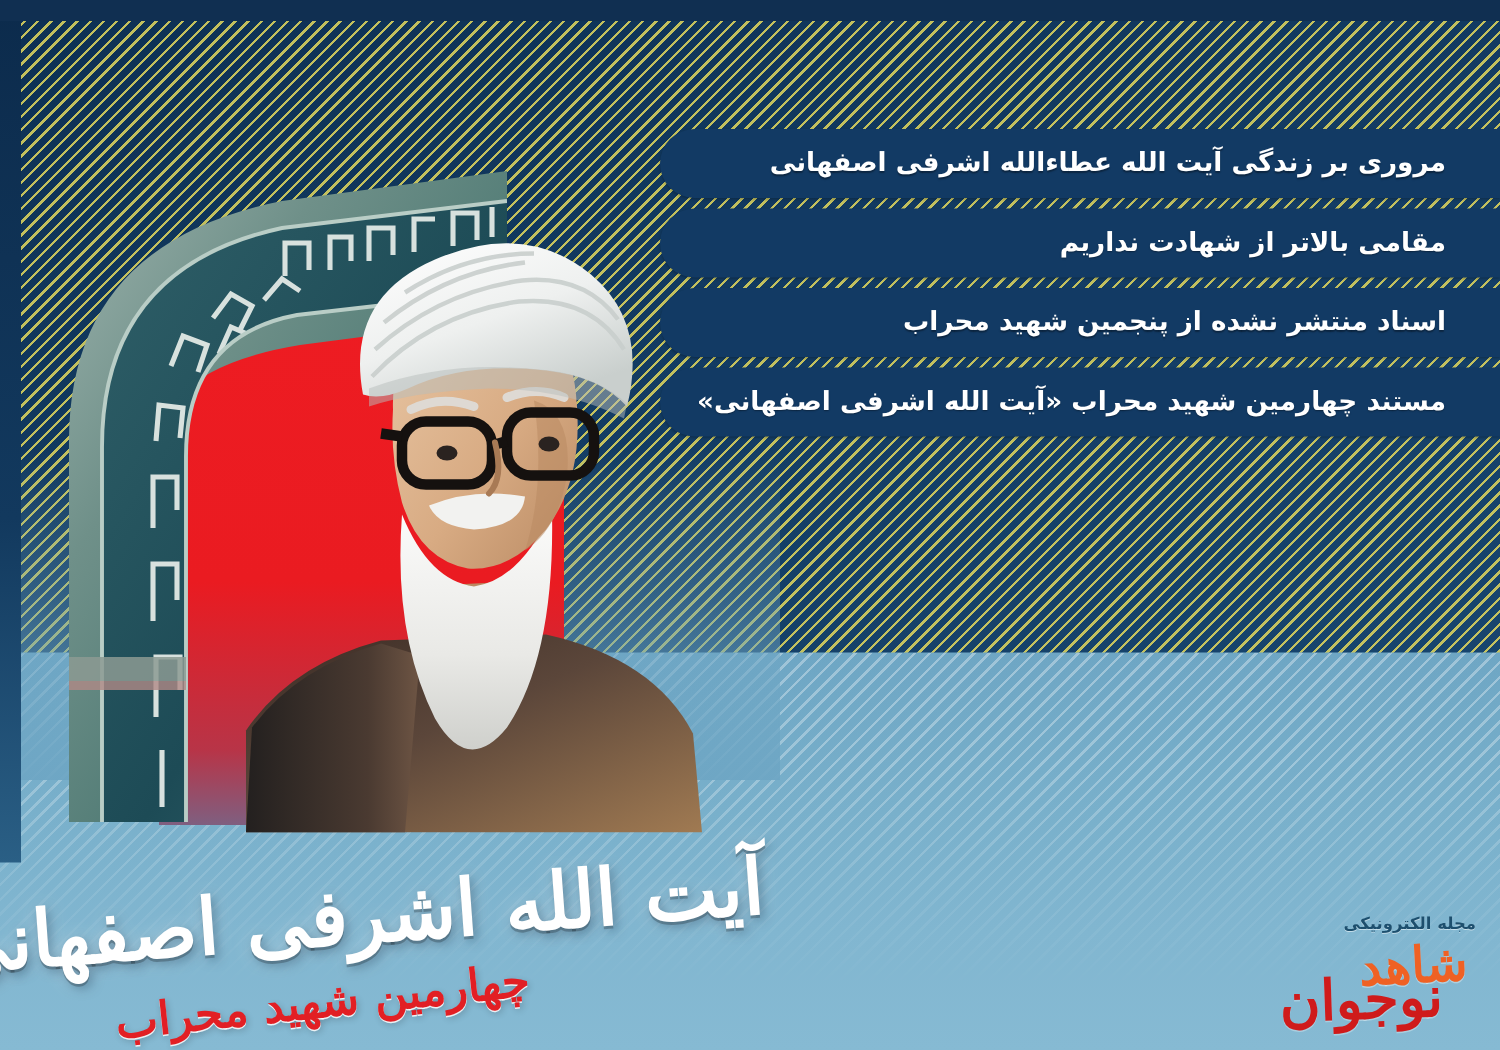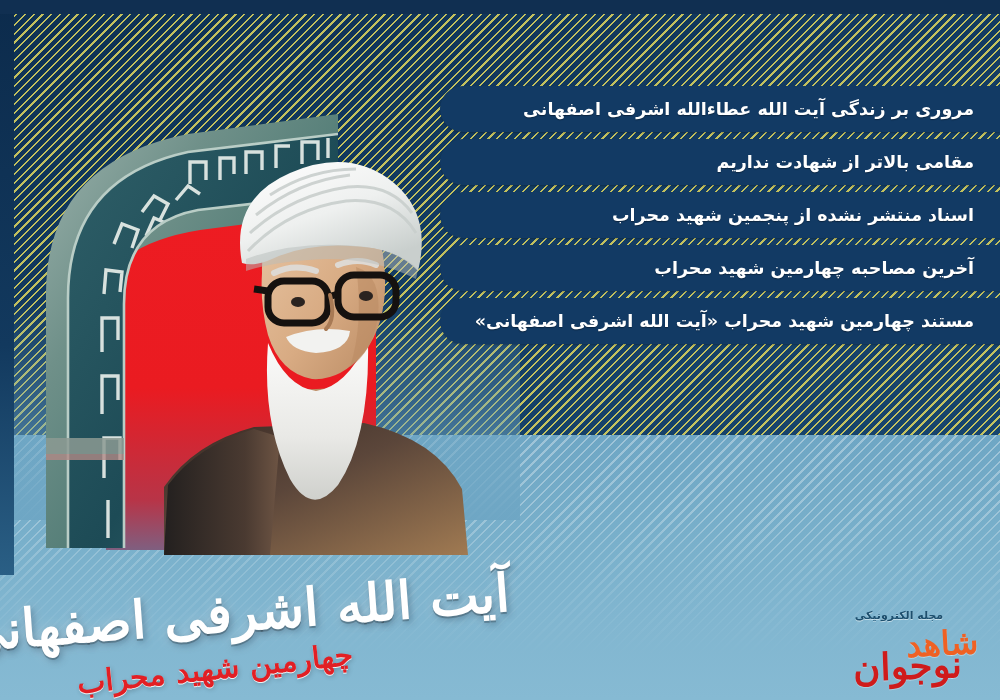--- a/index.html
+++ b/index.html
@@ -107,38 +107,38 @@
   .list{
     position:absolute;right:0;top:86px;width:560px;
     display:flex;flex-direction:column;gap:7px;
   }
   .bar{
     position:relative;
     min-height:46px;
     display:flex;align-items:center;justify-content:flex-start;
     background:#123a64;
     border-radius:30px 0 0 30px;
-    padding:6px 26px 6px 34px;
+    padding:6px 36px 6px 34px;
     box-shadow:0 1px 2px rgba(0,0,0,.25);
     direction:rtl;
   }
   .bar-text{
     color:#ffffff;
     font-size:17.5px;
     font-weight:700;
     line-height:1.3;
     white-space:nowrap;
     text-shadow:0 1px 1px rgba(0,0,0,.35);
     font-family:"DejaVu Sans","Liberation Sans",sans-serif;
   }
 
   
   .logo{
     position:absolute;right:16px;bottom:16px;
-    width:170px;text-align:center;direction:rtl;
+    width:170px;text-align:right;direction:rtl;
   }
   .logo-kicker{
     color:#1d4f6e;font-size:11px;font-weight:700;
     letter-spacing:.2px;margin-bottom:2px;
     text-shadow:0 1px 0 rgba(255,255,255,.5);
   }
   .logo-mark{
     position:relative;height:60px;
   }
   .logo-top{
@@ -304,23 +304,20 @@
     <div class="bar">
       <span class="bar-text">مروری بر زندگی آیت الله عطاءالله اشرفی اصفهانی</span>
     </div>
     <div class="bar">
       <span class="bar-text">مقامی بالاتر از شهادت نداریم</span>
     </div>
     <div class="bar">
       <span class="bar-text">اسناد منتشر نشده از پنجمین شهید محراب</span>
     </div>
     <div class="bar">
-      <span class="bar-text">آخرین مصاحبه چهارمین شهید محراب</span>
-    </div>
-    <div class="bar">
       <span class="bar-text">مستند چهارمین شهید محراب «آیت الله اشرفی اصفهانی»</span>
     </div>
   </div>
 
   <div class="logo">
     <div class="logo-kicker">مجله الکترونیکی</div>
     <div class="logo-mark">
       <span class="logo-top">شاهد</span>
       <span class="logo-bottom">نوجوان</span>
     </div>

